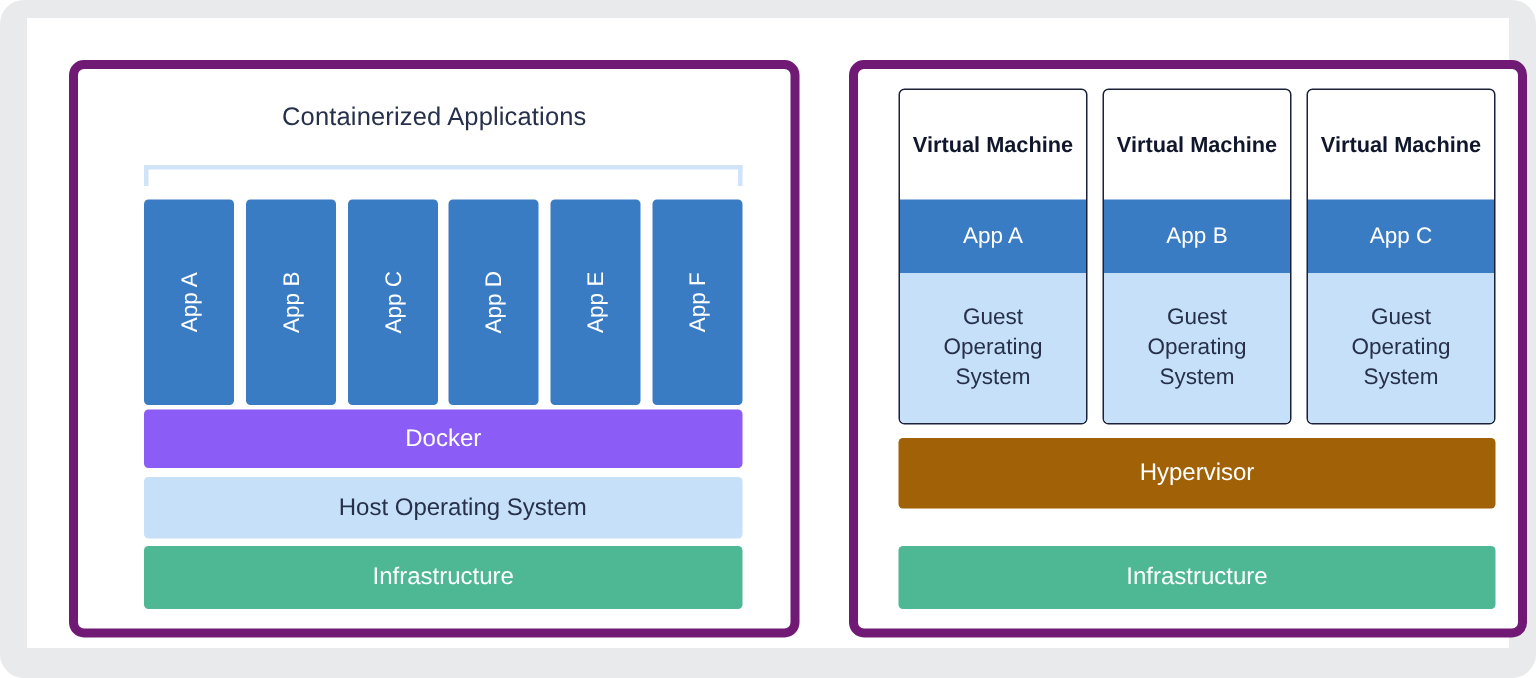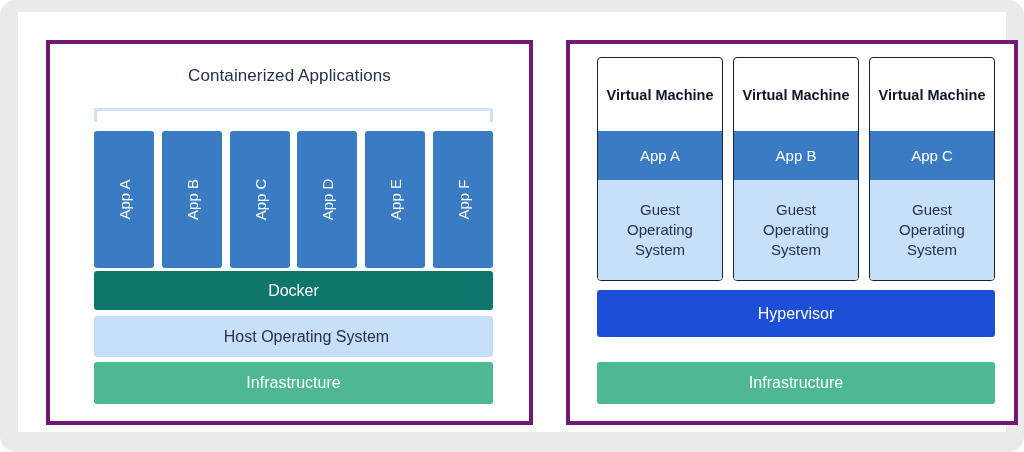--- a/index.html
+++ b/index.html
@@ -28,22 +28,22 @@
     left: 18px; top: 12px;
     width: 988px; height: 420px;
     background: #ffffff;
   }
 
   
   .panel {
     position: absolute;
     box-sizing: border-box;
     background: #ffffff;
-    border: 4px solid #701a75;
-    border-radius: 0;
+    border: 6px solid #701a75;
+    border-radius: 10px;
   }
   #panel-containers { left: 28px;  top: 28px; width: 487px; height: 385px; }
   #panel-vms        { left: 548px; top: 28px; width: 452px; height: 385px; }
 
   
   #containerized-title {
     position: absolute;
     left: 0; top: 22px;
     width: 100%;
     text-align: center;
@@ -93,21 +93,21 @@
     position: absolute;
     left: 44px;
     width: 399px;
     box-sizing: border-box;
     border-radius: 3px;
     display: flex;
     align-items: center;
     justify-content: center;
     font-size: 16px;
   }
-  #band-docker       { top: 227px; height: 39px; background: #0f766e; color: #ffffff; text-align: center; }
+  #band-docker       { top: 227px; height: 39px; background: #8b5cf6; color: #ffffff; text-align: center; }
   #band-host-os      { top: 272px; height: 41px; background: #c5e0f8; color: #27304a; padding-left: 26px; }
   #band-infra-left   { top: 318px; height: 42px; background: #4eb895; color: #ffffff; }
 
   
   #vm-row {
     position: absolute;
     left: 27px; top: 13px;
     width: 398px; height: 224px;
     display: flex;
     justify-content: space-between;
@@ -164,21 +164,21 @@
     position: absolute;
     left: 27px;
     width: 398px;
     box-sizing: border-box;
     border-radius: 3px;
     display: flex;
     align-items: center;
     justify-content: center;
     font-size: 16px;
   }
-  #band-hypervisor  { top: 246px; height: 47px; background: #1d4ed8; color: #ffffff; }
+  #band-hypervisor  { top: 246px; height: 47px; background: #a16207; color: #ffffff; }
   #band-infra-right { top: 318px; height: 42px; background: #4eb895; color: #ffffff; }
 </style>
 </head>
 <body>
 
 <div id="outer-card">
   <div id="inner-white">
 
     <div class="panel" id="panel-containers">
 

